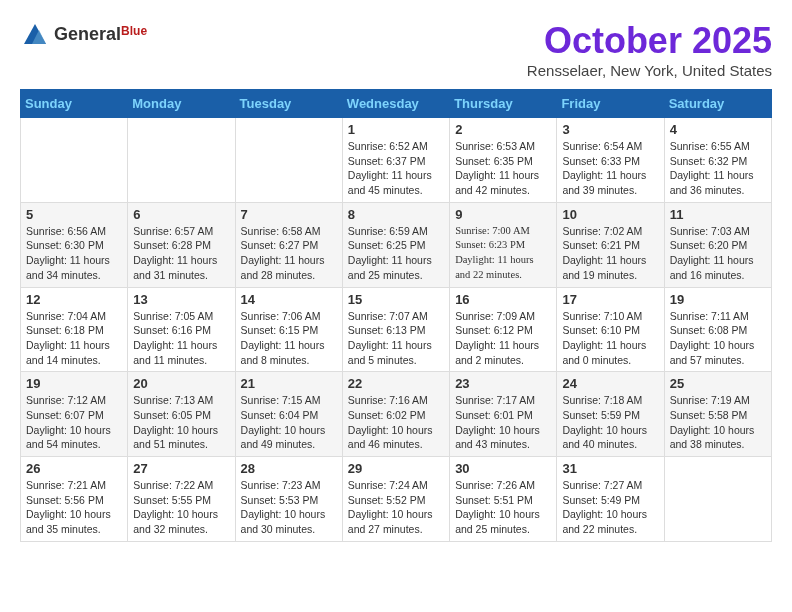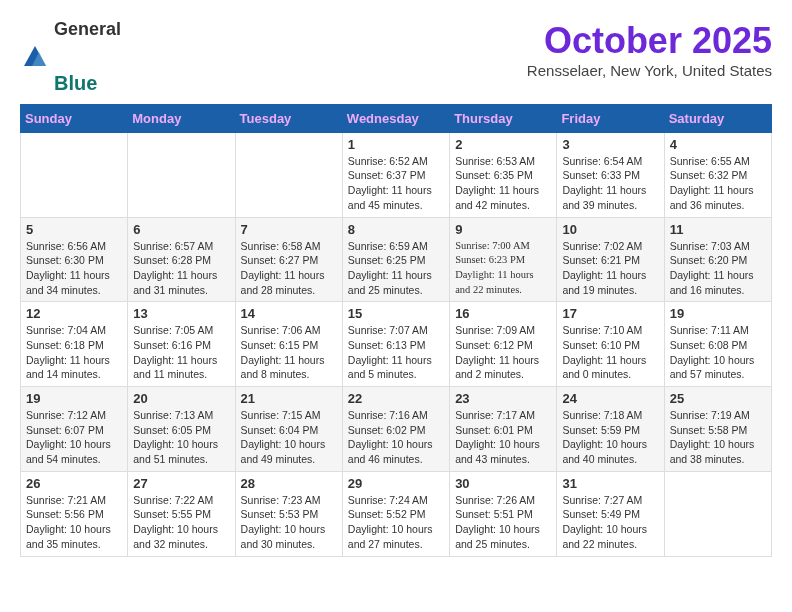--- a/index.html
+++ b/index.html
@@ -15,33 +15,31 @@
       justify-content: space-between;
       align-items: flex-start;
       margin-bottom: 10px;
     }
     .logo {
       display: flex;
       align-items: center;
     }
     .logo-text {
       display: flex;
-      flex-direction: column;
       line-height: 1.1;
-      gap: 32px;
     }
     .logo-general {
       font-size: 18px;
       font-weight: bold;
       color: #333;
     }
     .logo-blue {
-      font-size: 20px;
+      font-size: 12px;
       font-weight: bold;
-      color: #0f766e;
+      color: #b91c1c;
     }
     .logo-icon {
       width: 30px;
       height: 30px;
       margin-right: 4px;
     }
     .title-area {
       text-align: right;
     }
     .month-title {
@@ -53,21 +51,21 @@
       font-size: 15px;
       color: #444;
     }
     .calendar {
       width: 100%;
       border-collapse: collapse;
       border: 1px solid #ccc;
     }
     .calendar th {
       background-color: #1a5fa8;
-      color: #f0abfc;
+      color: #7dd3fc;
       font-size: 13px;
       padding: 6px 4px;
       text-align: left;
       border: 1px solid #1a5fa8;
     }
     .calendar td {
       vertical-align: top;
       border: 1px solid #ddd;
       padding: 4px 5px;
       width: 14.28%;

